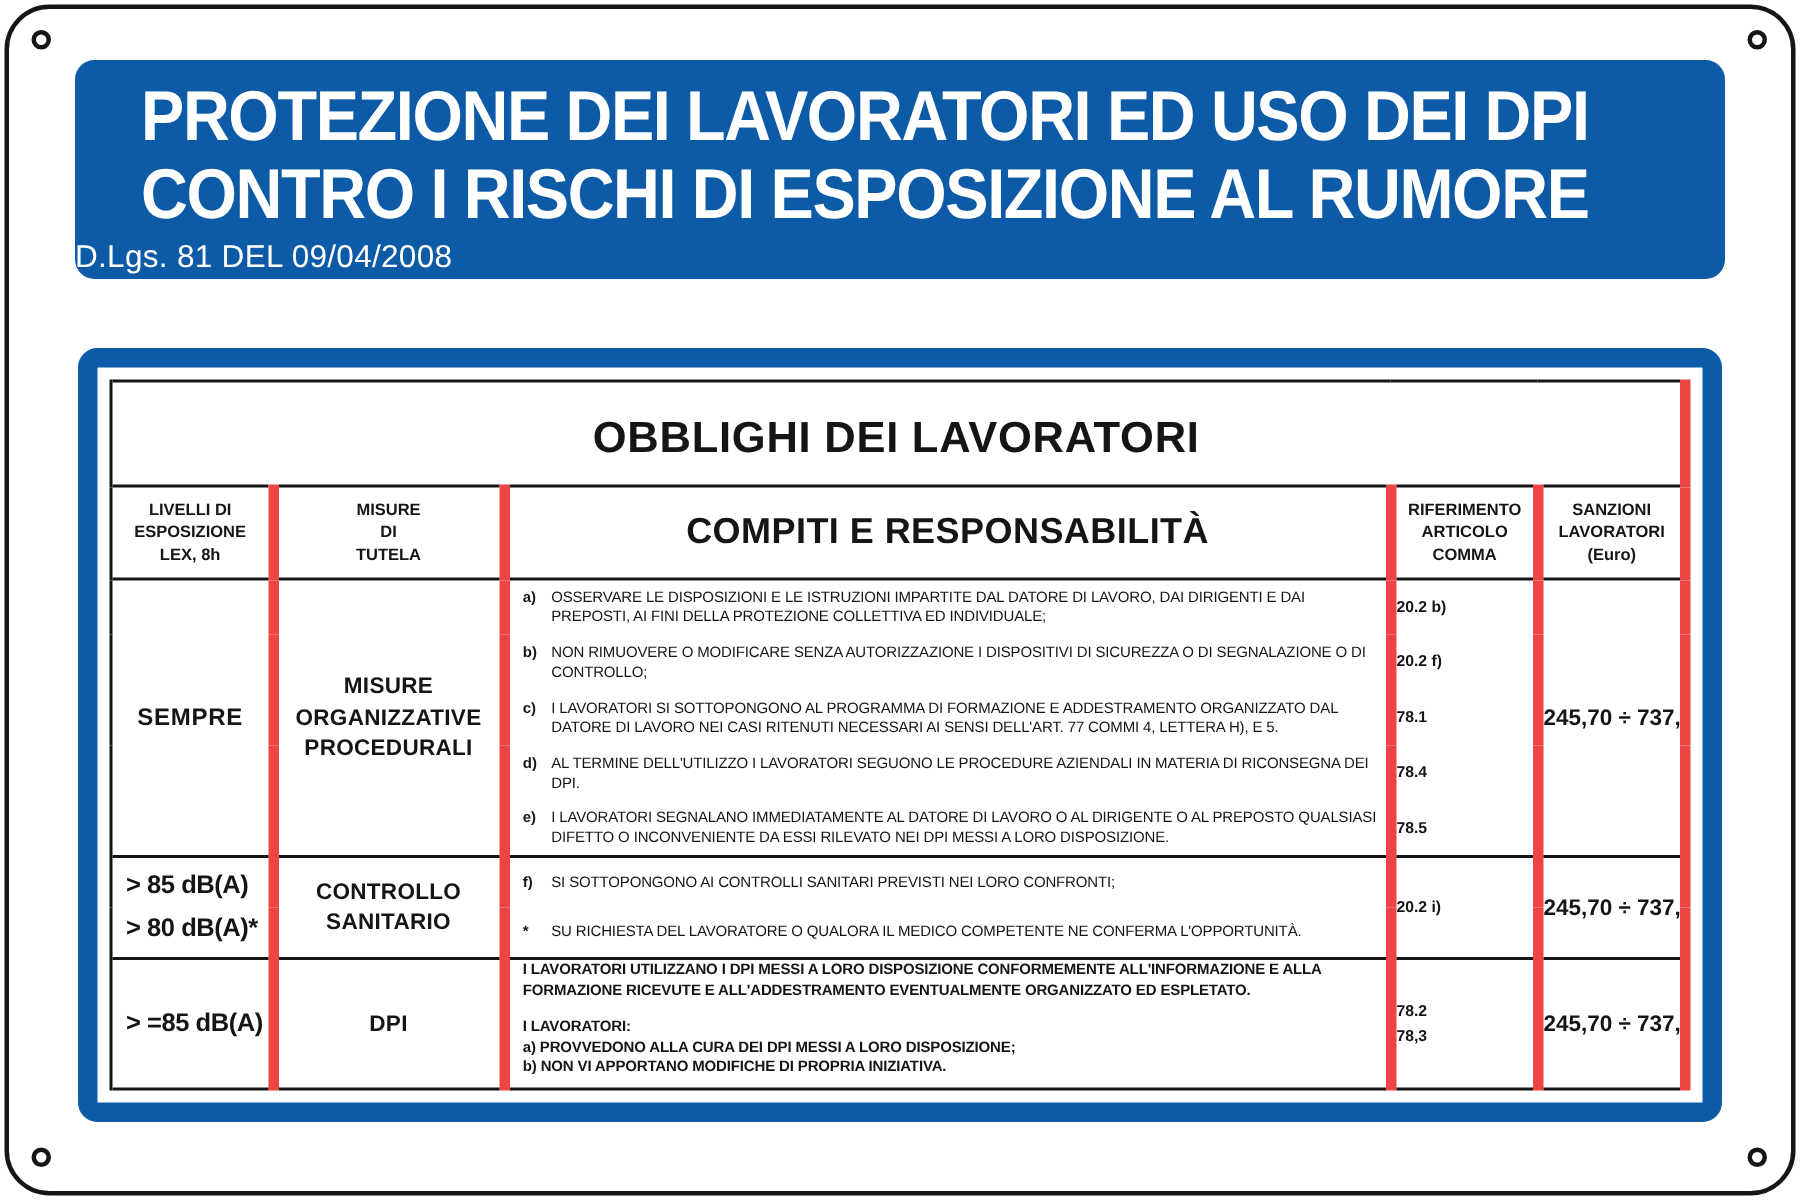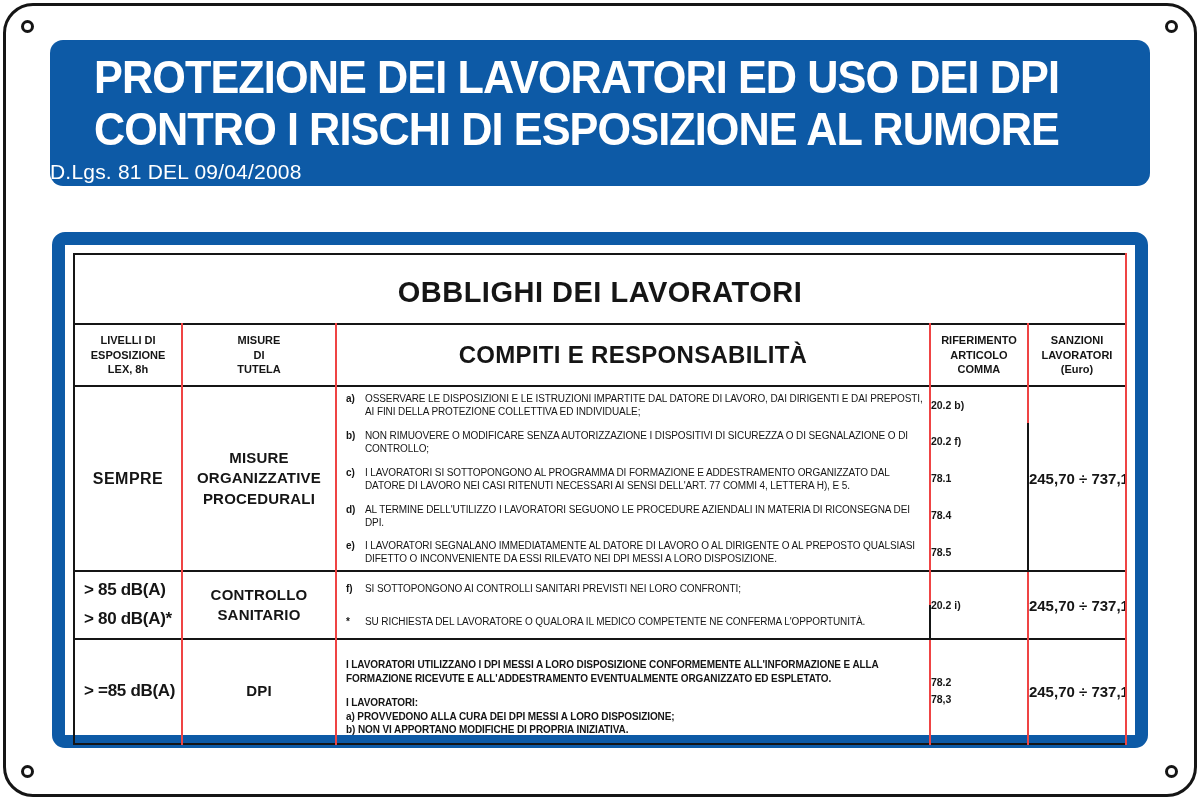--- a/index.html
+++ b/index.html
@@ -65,21 +65,21 @@
     padding: 8px;
   }
 
   table.sign-table {
     width: 100%; height: 100%;
     border-collapse: collapse;
     table-layout: fixed;
   }
   .sign-table td, .sign-table th {
     border-left: 2px solid #151515;
-    border-right: 2px solid #ef4444;
+    border-right: 7px solid #ef4444;
     vertical-align: middle;
     overflow: hidden;
   }
   .sign-table tr.hline > td, .sign-table tr.hline > th { border-top: 2px solid #151515; }
   .sign-table { border: 2px solid #151515; }
 
   .tbl-title-cell { height: 70px; text-align: center; }
   .tbl-title {
     font-size: 29px; font-weight: bold; letter-spacing: 0.5px;
     padding-top: 6px;
@@ -109,21 +109,21 @@
   .item-text  { font-size: 10px; font-weight: normal; line-height: 1.3; letter-spacing: -0.1px; }
 
   .ref-cell {
     text-align: left; font-size: 10.5px; font-weight: bold;
     white-space: pre-line; line-height: 1.6;
   }
   .sanction-cell {
     text-align: center; font-size: 15px; font-weight: bold; white-space: nowrap;
   }
 
-  .dpi-cell { padding: 18px 8px 6px 9px; }
+  .dpi-cell { padding: 0 8px 6px 9px; }
   .dpi-par { font-size: 10px; font-weight: bold; line-height: 1.35; letter-spacing: -0.1px; white-space: pre-line; }
   .dpi-par + .dpi-par { margin-top: 11px; }
 
   .g2-item { height: 34px; }
 </style>
 </head>
 <body>
 
 <div class="stage">
 

